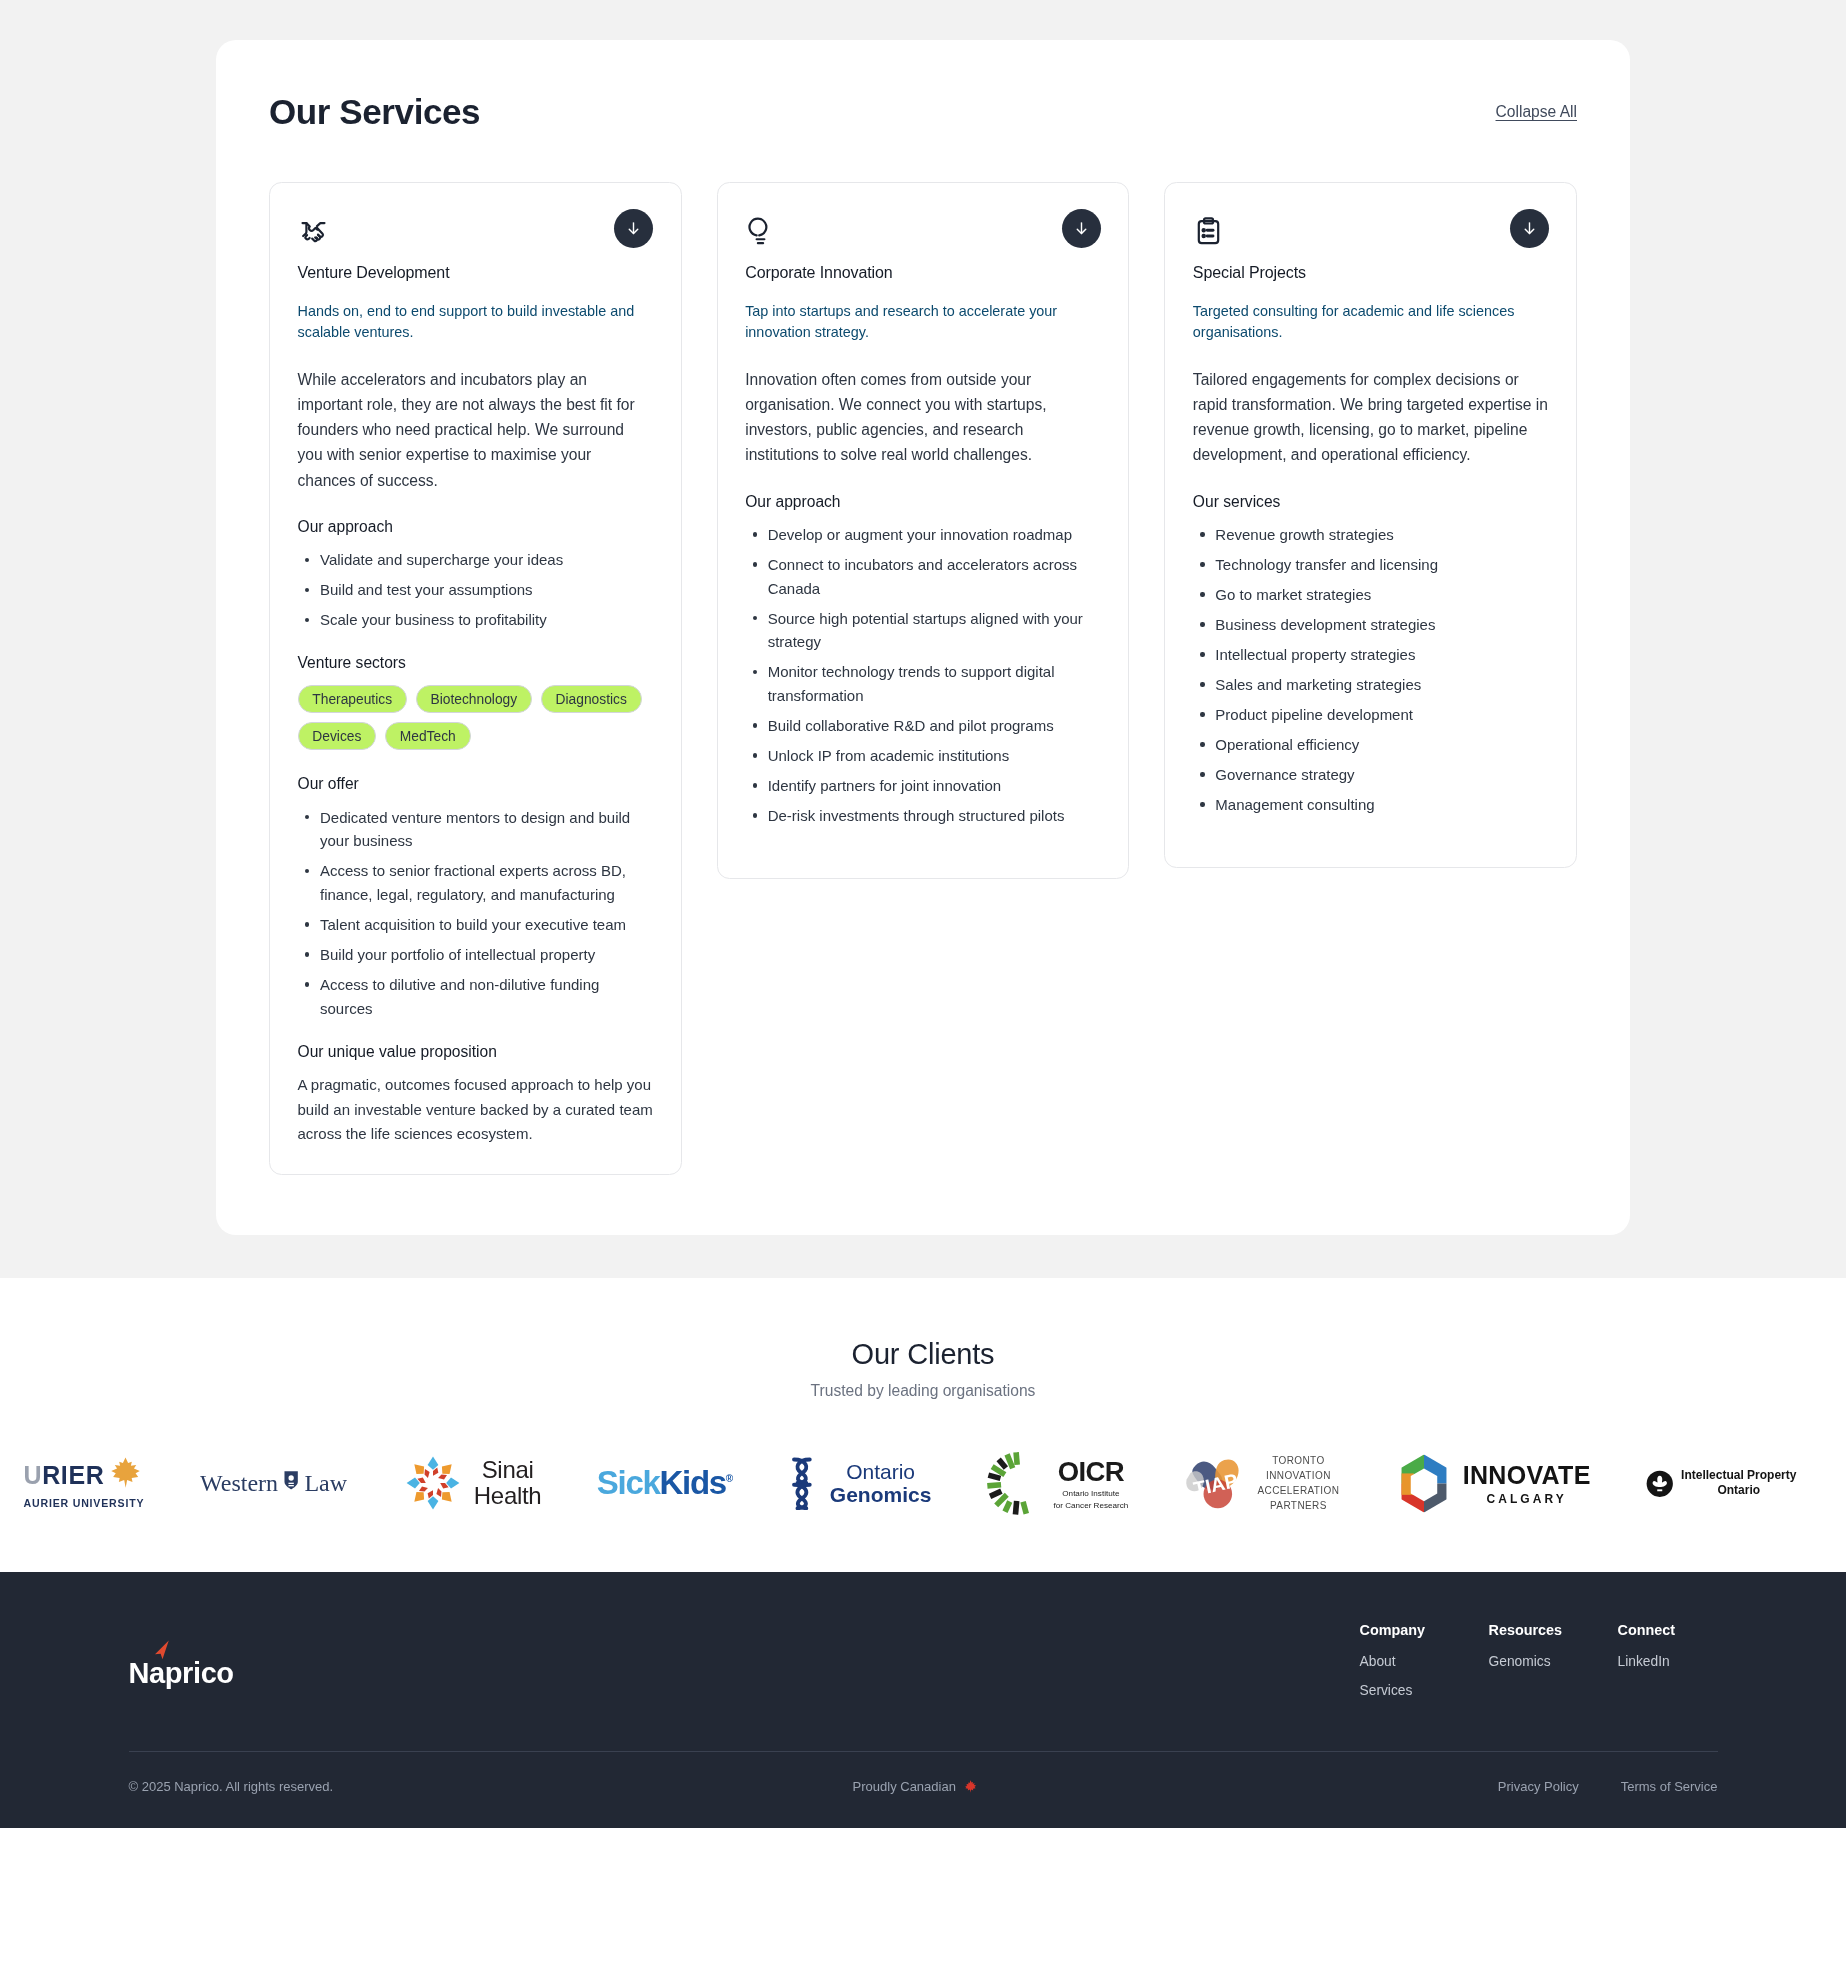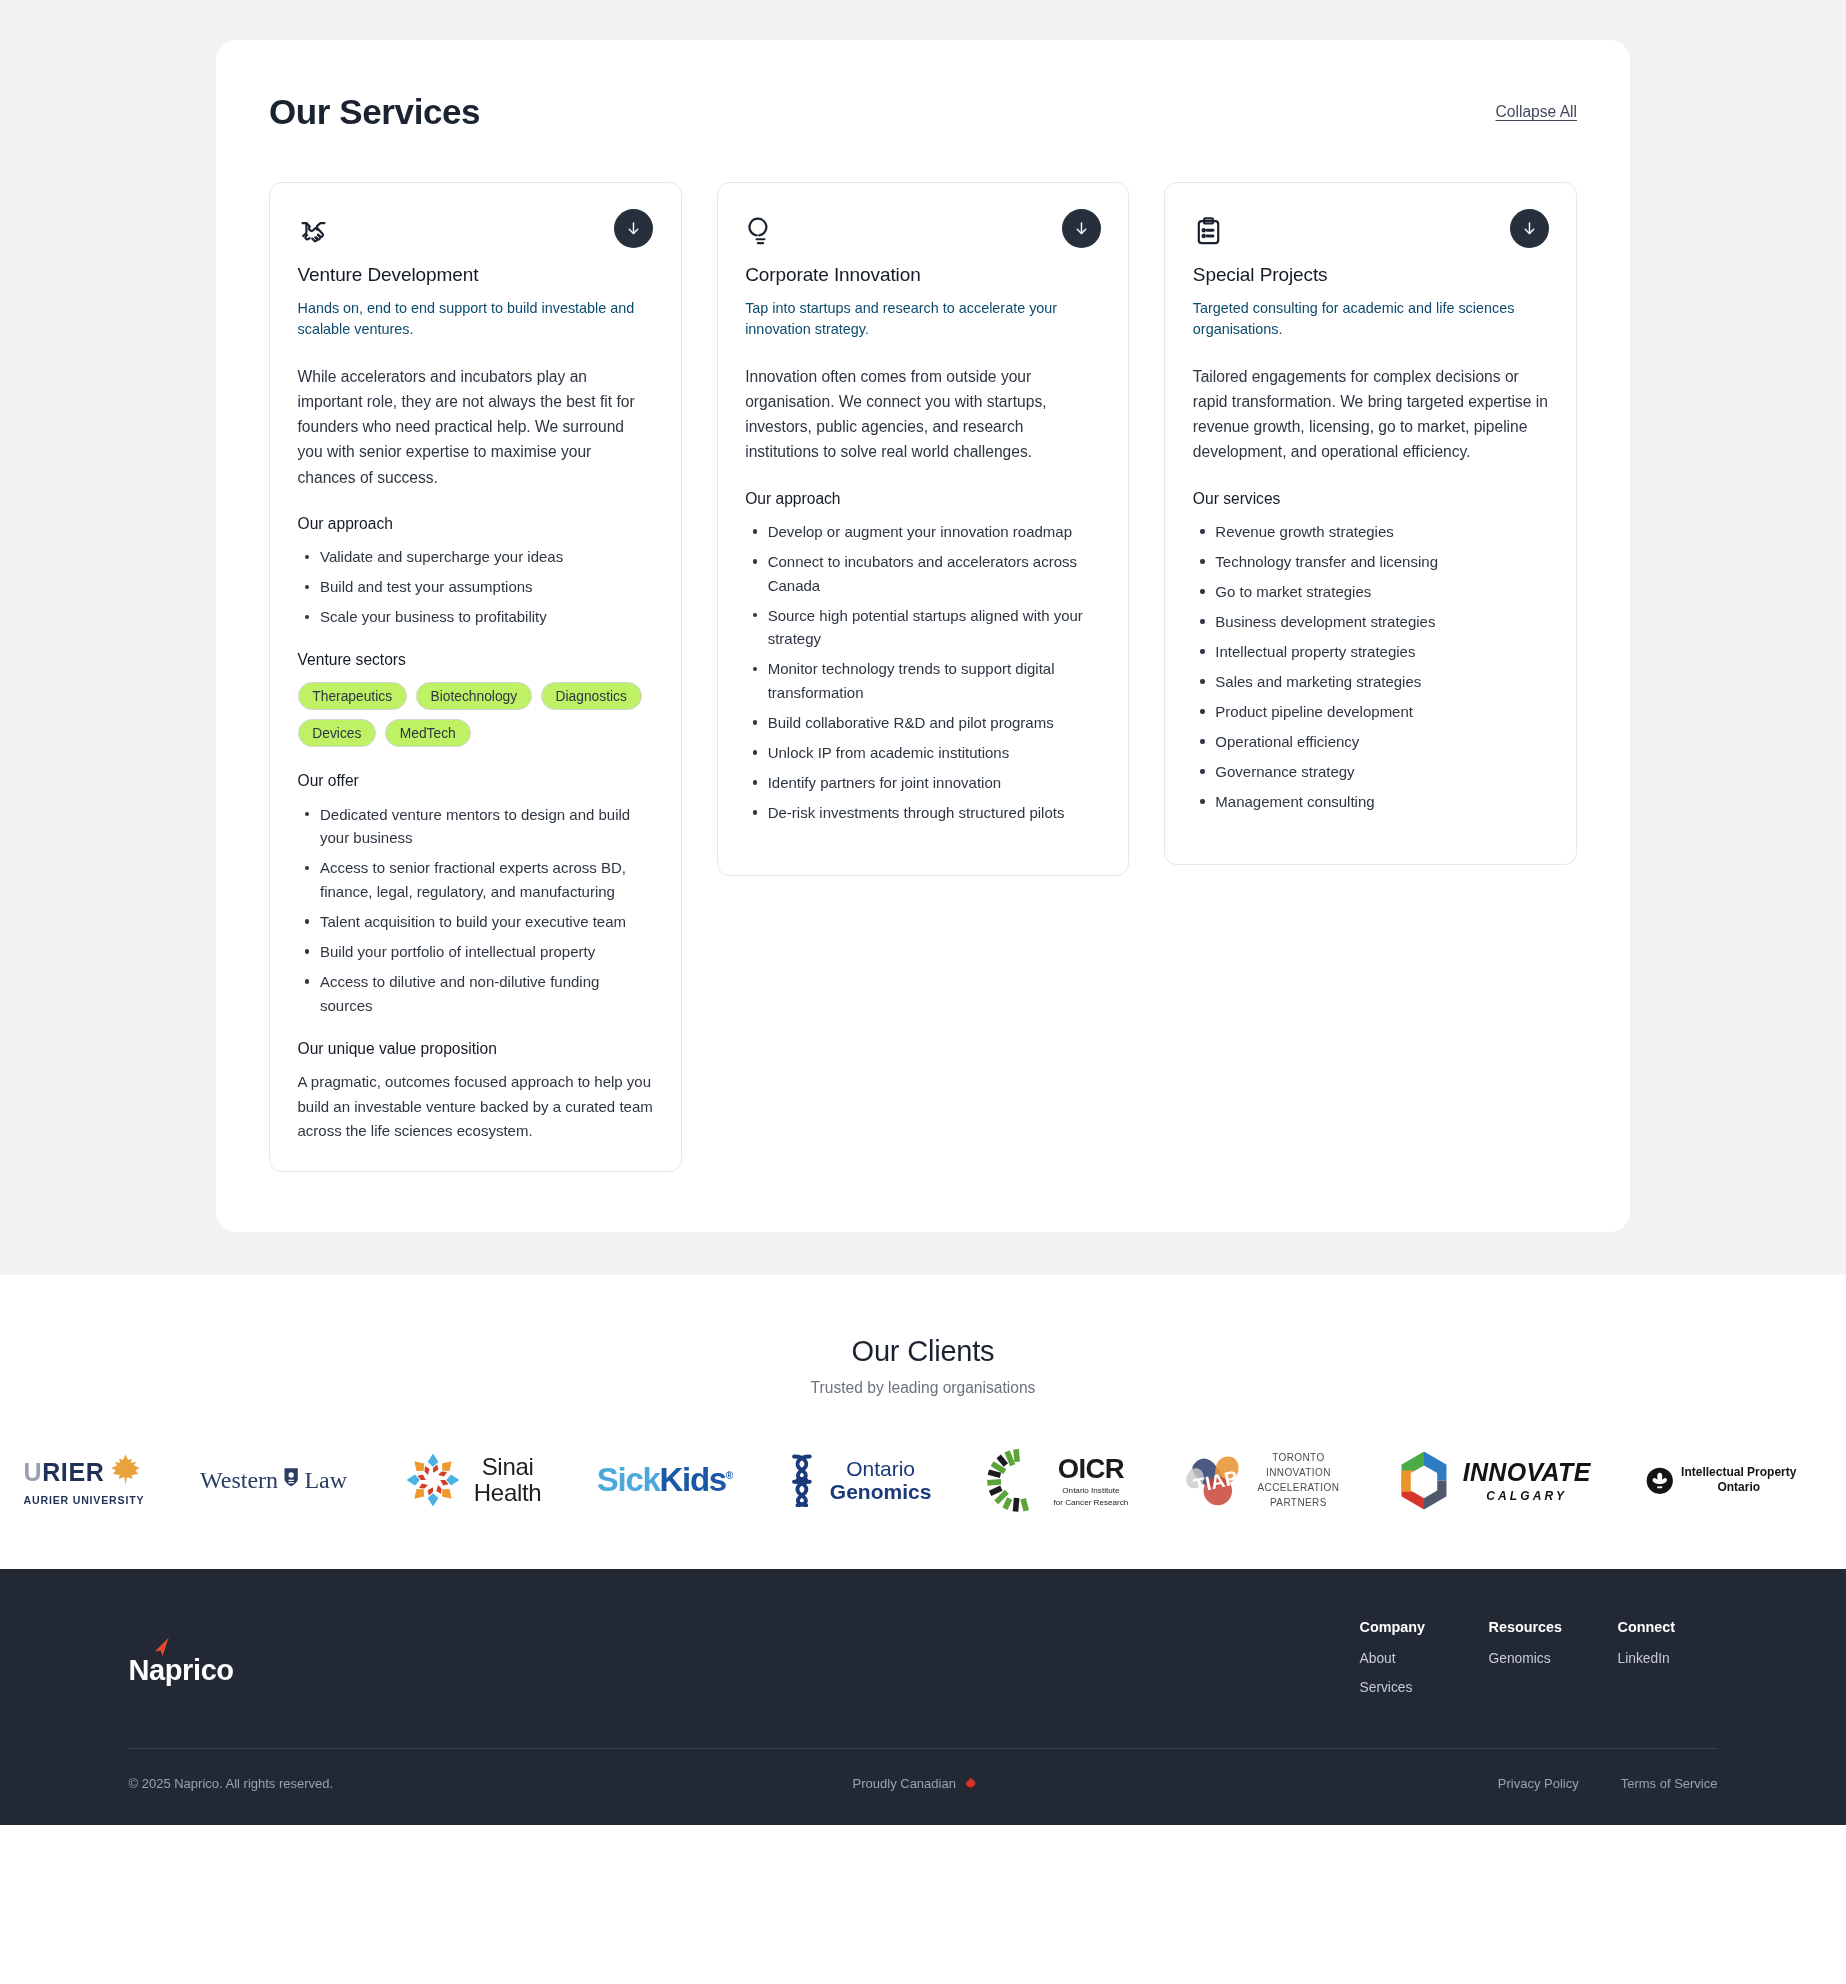--- a/index.html
+++ b/index.html
@@ -70,24 +70,24 @@
     border-radius: 50%;
     background: #272f3d;
     display: flex; align-items: center; justify-content: center;
     cursor: pointer;
     flex: none;
     margin-top: -7.5px;
   }
   .expand-btn svg { width: 17px; height: 17px; }
 
   .card-title {
-    font-size: 19px;
+    font-size: 16px;
     font-weight: 500;
     color: #151b26;
-    margin-bottom: 12px;
+    margin-bottom: 19px;
     letter-spacing: -0.1px;
   }
   .card-sub {
     font-size: 14.4px;
     line-height: 1.5;
     color: #0c4a6e;
     margin-bottom: 22.5px;
   }
   .card-para {
     font-size: 15.6px;
@@ -201,21 +201,21 @@
   .lg-oicr .oicrtxt { display:flex; flex-direction:column; }
   .lg-oicr .big { font-size:27.5px; font-weight:800; color:#1b1b1b; letter-spacing:-0.6px; }
   .lg-oicr .sm { font-size:8.1px; color:#1b1b1b; line-height:1.25; margin-top:1.3px; }
 
   
   .lg-tiap { display:flex; align-items:center; gap:8.8px; }
   .lg-tiap .tiaptxt { font-size:10px; letter-spacing:0.4px; color:#4c4c4c; line-height:1.5; }
 
   
   .lg-inn { display:flex; align-items:center; gap:10px; }
-  .lg-inn .innwrap { display:flex; flex-direction:column; align-items:center;font-style:italic; }
+  .lg-inn .innwrap { display:flex; flex-direction:column; align-items:center; }
   .lg-inn .t1 { font-size:25px; font-weight:800; letter-spacing:0.3px; color:#141414; }
   .lg-inn .t2 { font-size:12px; font-weight:600; letter-spacing:3.1px; color:#141414; margin-top:1.3px;}
 
   
   .lg-ipo { display:flex; align-items:center; gap:7.5px; }
   .lg-ipo .ipotxt { font-size:12px; font-weight:700; color:#141414; line-height:1.3; }
 
   
   .footer {
     background: #222834;

